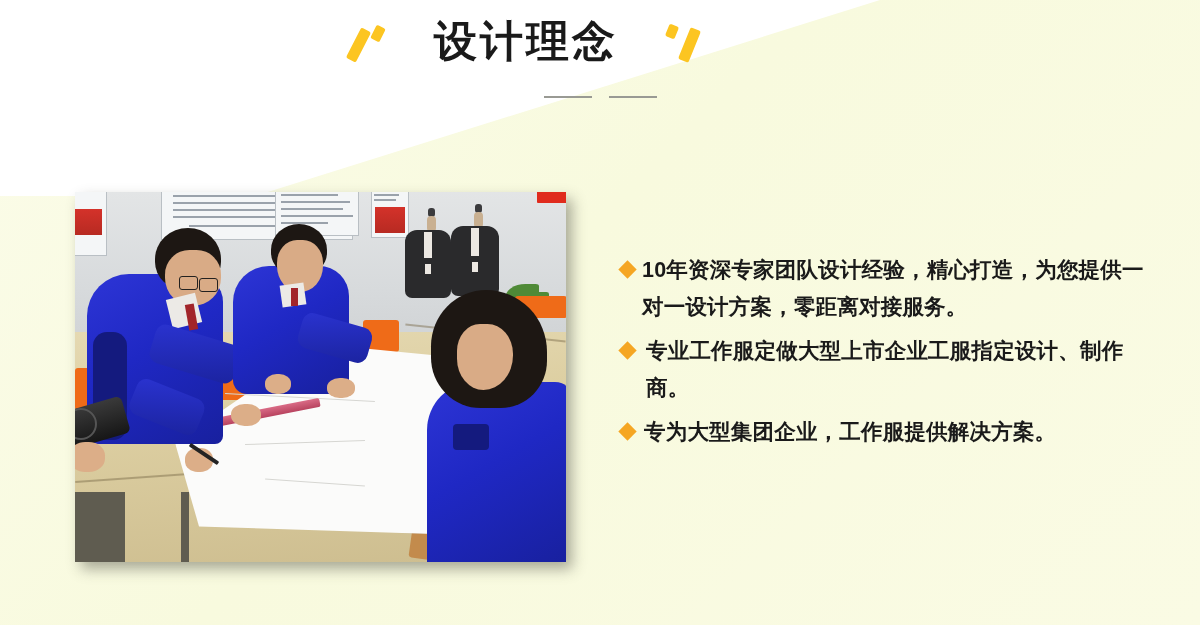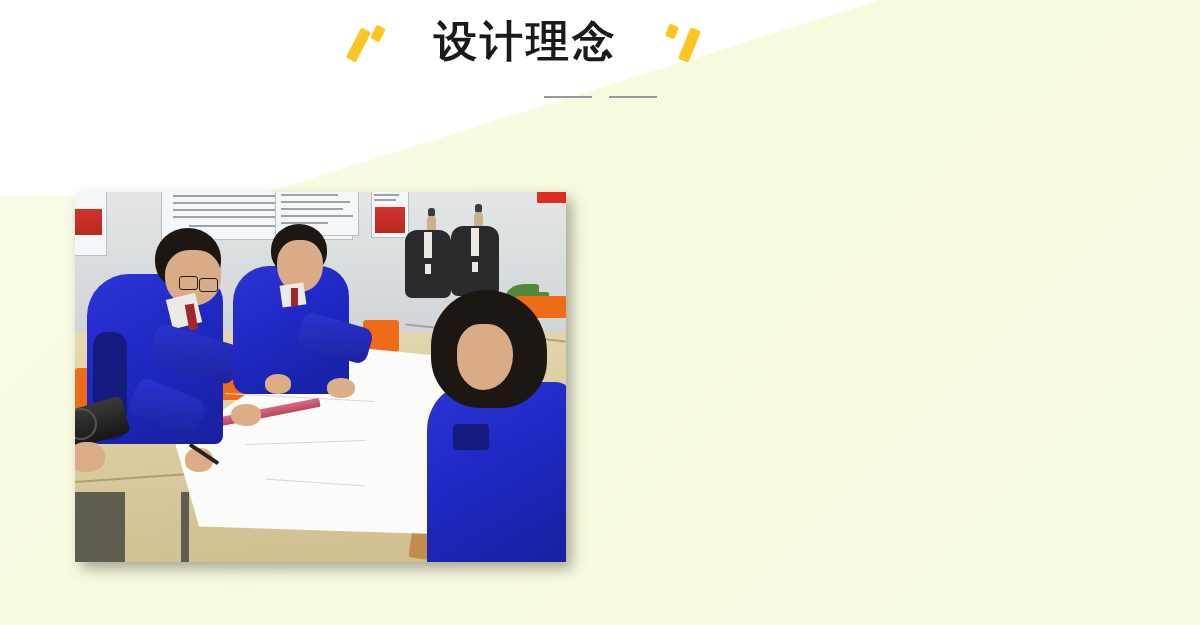--- a/index.html
+++ b/index.html
@@ -504,14 +504,38 @@
         <div class="ph-jacket-dark" style="left:378px; top:232px; width:36px; height:26px; border-radius:4px;"></div>
       </div>
 
       <div class="ph-camera" style="left:-14px; top:212px; width:66px; height:38px; transform:rotate(-16deg);"></div>
       <div class="ph-camera-ring" style="left:-10px; top:216px; width:28px; height:28px;"></div>
       <div class="ph-hand" style="left:-6px; top:250px; width:36px; height:30px;"></div>
 
     </div>
   </div>
 
+  <div class="bullets">
+
+    <div class="bullet-item indent-1">
+      <span class="diamond-icon">
+          <i></i>
+        </span>
+      <span class="bullet-text">10年资深专家团队设计经验，精心打造，为您提供一对一设计方案，零距离对接服务。</span>
+    </div>
+
+    <div class="bullet-item indent-2">
+      <span class="diamond-icon">
+          <i></i>
+        </span>
+      <span class="bullet-text">专业工作服定做大型上市企业工服指定设计、制作商。</span>
+    </div>
+
+    <div class="bullet-item indent-3">
+      <span class="diamond-icon">
+          <i></i>
+        </span>
+      <span class="bullet-text">专为大型集团企业，工作服提供解决方案。</span>
+    </div>
+
+  </div>
 
 </div>
 
 </body></html>

